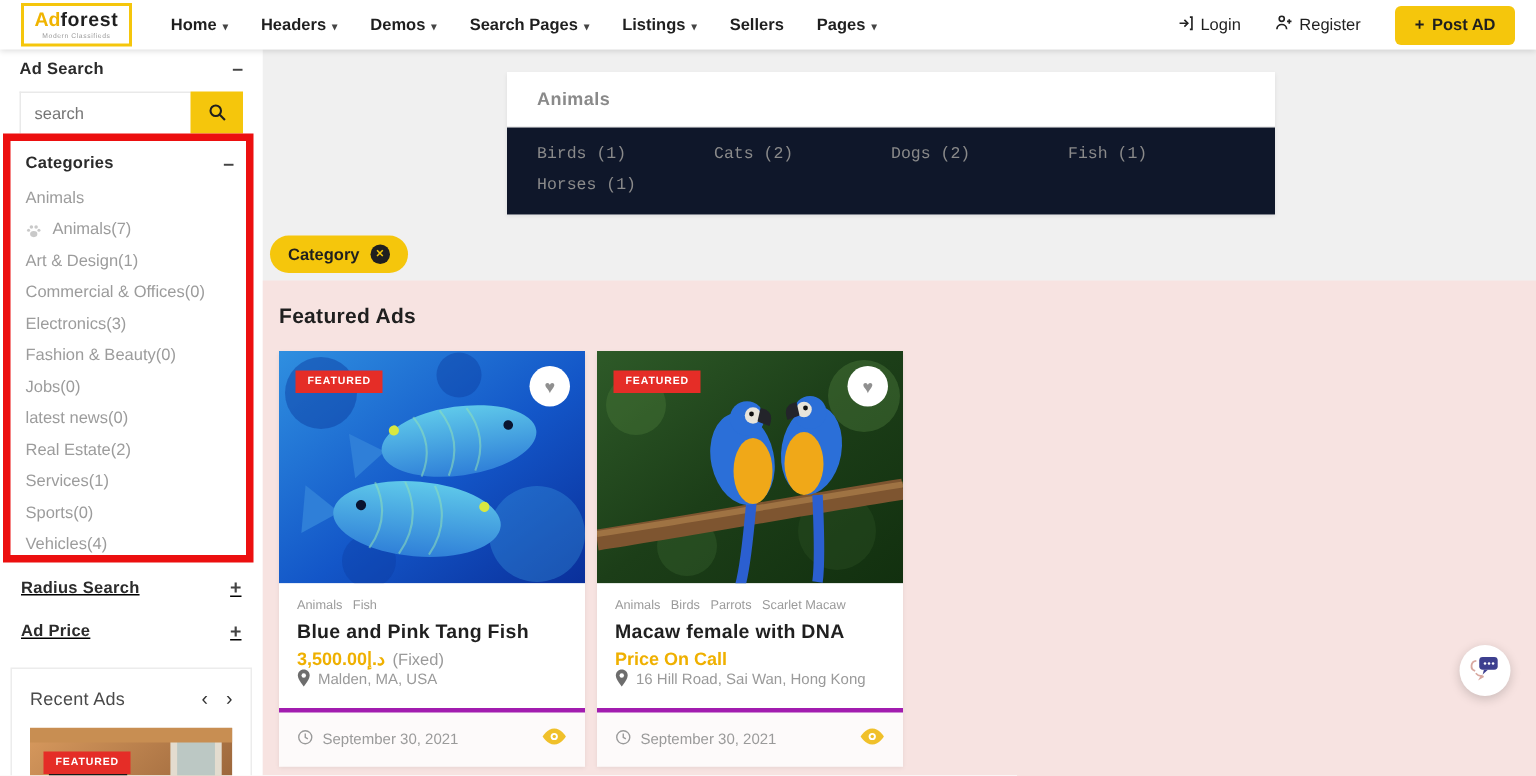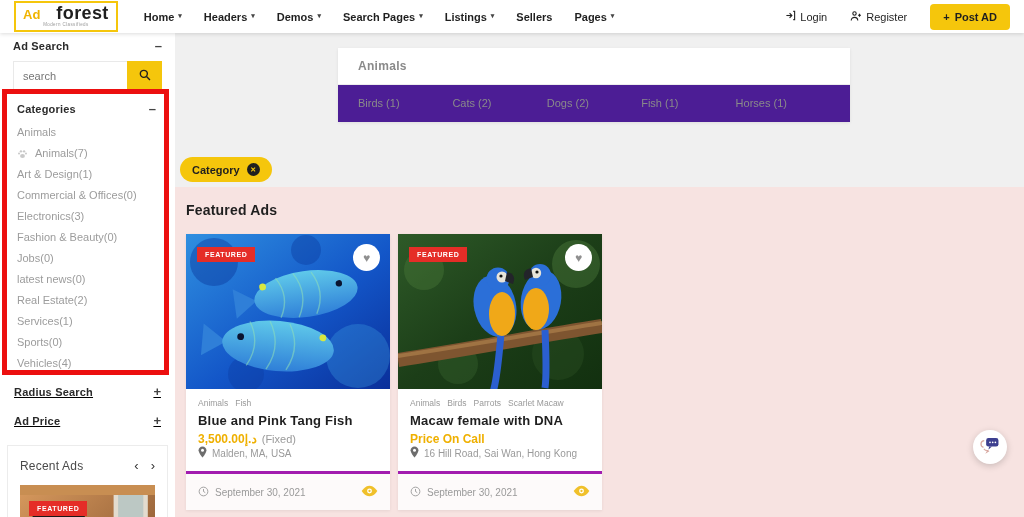--- a/index.html
+++ b/index.html
@@ -7,24 +7,24 @@
   .page{position:relative;width:1024px;height:517px;overflow:hidden;background:#fff;
         font-family:"Liberation Sans",sans-serif;-webkit-font-smoothing:antialiased;}
   a{text-decoration:none;cursor:pointer;}
 
   
   .topbar{position:absolute;top:0;left:0;right:0;height:33px;background:#fff;z-index:20;
           display:flex;align-items:center;padding:0 14px;box-shadow:0 1px 4px rgba(0,0,0,.14);}
   .logo{display:flex;align-items:center;}
   .logo-box{border:2px solid #f5c60c;padding:1px 7px 2px;text-align:center;line-height:1;}
   .lg-a{color:#f0b400;font-weight:bold;font-size:13px;}
-  .lg-b{color:#1f1f1f;font-weight:bold;font-size:18px;letter-spacing:.4px;padding-left:16px;}
+  .lg-b{color:#1f1f1f;font-weight:bold;font-size:13px;letter-spacing:.4px;}
   .lg-tag{font-size:4.5px;color:#9a9a9a;margin-top:1px;letter-spacing:.4px;}
   .mainnav{display:flex;gap:22px;margin-left:26px;align-items:center;}
-  .nav-item{font-size:11px;font-weight:bold;color:#1f1f1f;display:flex;align-items:flex-start;gap:4px;}
+  .nav-item{font-size:11px;font-weight:bold;color:#1f1f1f;display:flex;align-items:center;gap:4px;}
   .caret{font-size:7px;color:#444;position:relative;top:1px;}
   .hdr-right{margin-left:auto;display:flex;align-items:center;gap:23px;}
   .hdr-link{font-size:11px;color:#1f1f1f;display:flex;align-items:center;gap:4px;}
   .post-ad{background:#f5c60c;border:none;border-radius:4px;padding:7px 13px;font-size:11px;
            font-weight:bold;color:#1f1f1f;display:flex;align-items:center;gap:5px;cursor:pointer;
            font-family:inherit;}
 
   
   .sidebar{position:absolute;top:33px;left:0;width:175px;bottom:0;background:#fff;z-index:10;}
   .sec-head{display:flex;justify-content:space-between;align-items:center;}
@@ -56,22 +56,22 @@
          letter-spacing:.6px;padding:4px 8px;}
   .recent-badge{top:16px;left:9px;}
 
   
   .main{position:absolute;left:175px;top:33px;right:0;bottom:0;background:#f0f0f0;}
   .pink{position:absolute;left:0;top:154px;right:0;bottom:0;background:#f7e3e1;padding:15px 0 0 11px;}
   .cat-panel{position:absolute;left:163px;top:15px;width:512px;background:#fff;
              box-shadow:0 1px 3px rgba(0,0,0,.08);}
   .cat-panel-head{padding:11px 20px;border-bottom:1px solid #ededed;font-size:12px;color:#8a8a8a;
                   font-weight:bold;letter-spacing:.3px;}
-  .cat-panel-body{padding:12px 20px 13px;background:#4c1d95;display:grid;
-                  grid-template-columns:repeat(5,1fr);row-gap:9px;}
+  .cat-panel-body{padding:12px 20px 13px;background:#0f172a;display:grid;
+                  grid-template-columns:repeat(4,1fr);row-gap:9px;font-family:Liberation Mono, monospace;}
   .cat-link{font-size:11px;color:#8a8a8a;}
   .filter-tag{position:absolute;left:5px;top:124px;background:#f5c60c;border-radius:15px;
               padding:6px 12px;display:flex;align-items:center;gap:7px;font-size:11px;
               font-weight:bold;color:#1f1f1f;cursor:pointer;}
   .tag-x{width:13px;height:13px;border-radius:50%;background:#1f1f1f;color:#f5c60c;font-size:7px;
          display:flex;align-items:center;justify-content:center;line-height:1;}
   .featured-h{margin:0;font-size:14px;font-weight:bold;color:#1f1f1f;letter-spacing:.2px;}
   .cards{display:flex;gap:8px;margin-top:16px;}
   .card{width:204px;background:#fff;box-shadow:0 1px 3px rgba(0,0,0,.07);}
   .card-img{position:relative;height:155px;overflow:hidden;cursor:pointer;}

